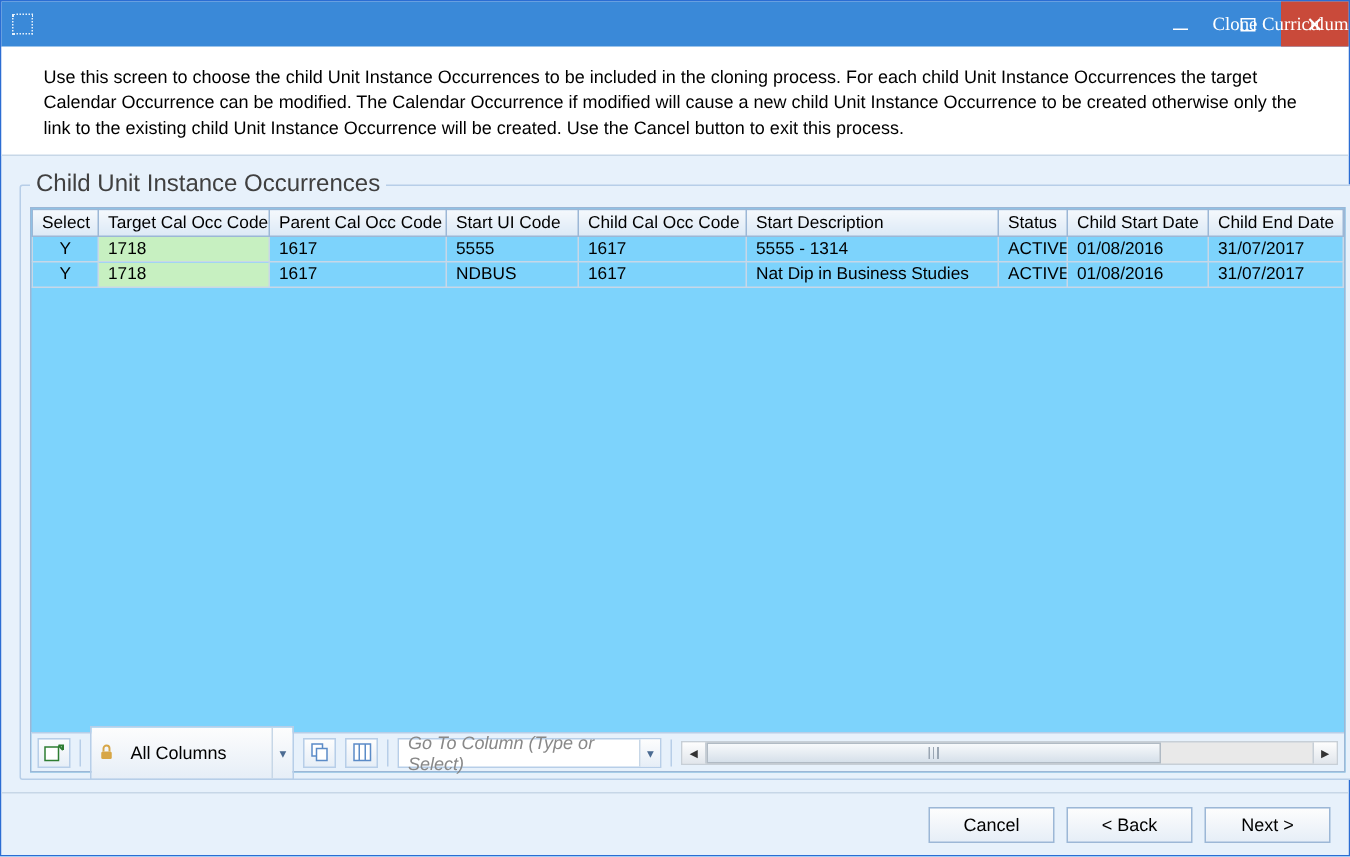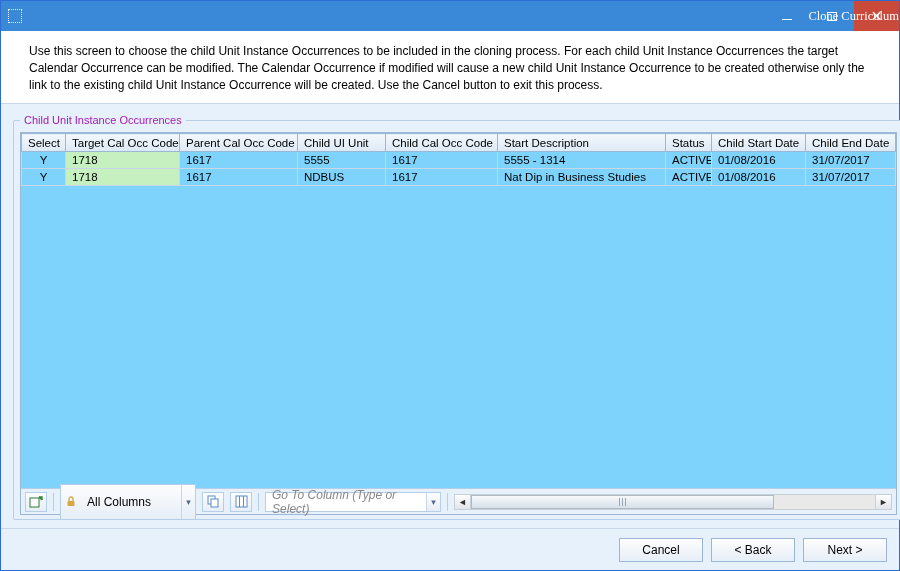--- a/index.html
+++ b/index.html
@@ -13,21 +13,21 @@
   .winbtn { width: 45px; height: 100%; display: flex; align-items: center; justify-content: center; color: #fff; cursor: default; }
   .winbtn.min span { width: 10px; border-bottom: 1px solid #fff; display: block; margin-top: 6px; }
   .winbtn.max span { width: 10px; height: 9px; border: 1px solid #fff; display: block; }
   .winbtn.close { background: #c94a3a; }
   .winbtn.close span { font-size: 14px; line-height: 1; }
   .header { padding: 8px 14px 10px 14px; background: #fff; border-bottom: 1px solid #c7d7e7; }
   .header .step { font-weight: bold; font-size: 12.5px; }
   .header .desc { margin: 4px 0 0 14px; line-height: 1.4; }
   .body { flex: 1; background: #e7f1fb; padding: 10px 12px 8px 12px; display: flex; flex-direction: column; }
   fieldset.group { border: 1px solid #b7cee8; border-radius: 2px; margin: 0; padding: 6px 6px 4px 6px; flex: 1; display: flex; flex-direction: column; background: #e7f1fb; }
-  fieldset.group > legend { color: #a21caf; font-size: 11px; padding: 0 4px; }
+  fieldset.group > legend { color: #404040; font-size: 16px; padding: 0 4px; }
   .toprow { display: flex; align-items: center; padding: 4px 6px 6px 6px; }
   .selectall { display: flex; align-items: center; gap: 6px; color: #1a4f9e; font-weight: 600; }
   .selectall input { width: 13px; height: 13px; }
   .spacer { flex: 1; }
   .targetsearch { display: flex; align-items: center; gap: 6px; color: #1a4f9e; font-weight: 600; }
   .targetsearch input[type=text] { width: 92px; height: 20px; border: 1px solid #7fa6cf; background: #fff; padding: 0 3px; font: inherit; }
   .lookupbtn { width: 22px; height: 20px; border: 1px solid #7fa6cf; background: linear-gradient(#fdfdfd,#e6eef7); display: flex; align-items: center; justify-content: center; cursor: default; }
   .gridwrap { flex: 1; border: 1px solid #9cb7d6; background: #7dd3fc; display: flex; flex-direction: column; min-height: 0; }
   .gridscroll { flex: 1; overflow: hidden; }
   table.grid { border-collapse: collapse; width: 100%; table-layout: fixed; }
@@ -99,21 +99,21 @@
                 <col style="width:168px">
                 <col style="width:46px">
                 <col style="width:94px">
                 <col style="width:90px">
             </colgroup>
             <thead>
               <tr>
                 <th>Select</th>
                 <th>Target Cal Occ Code</th>
                 <th>Parent Cal Occ Code</th>
-                <th>Child UI Unit</th>
+                <th>Start UI Code</th>
                 <th>Child Cal Occ Code</th>
                 <th>Start Description</th>
                 <th>Status</th>
                 <th>Child Start Date</th>
                 <th>Child End Date</th>
               </tr>
             </thead>
             <tbody>
               <tr>
                 <td class="center">Y</td>

